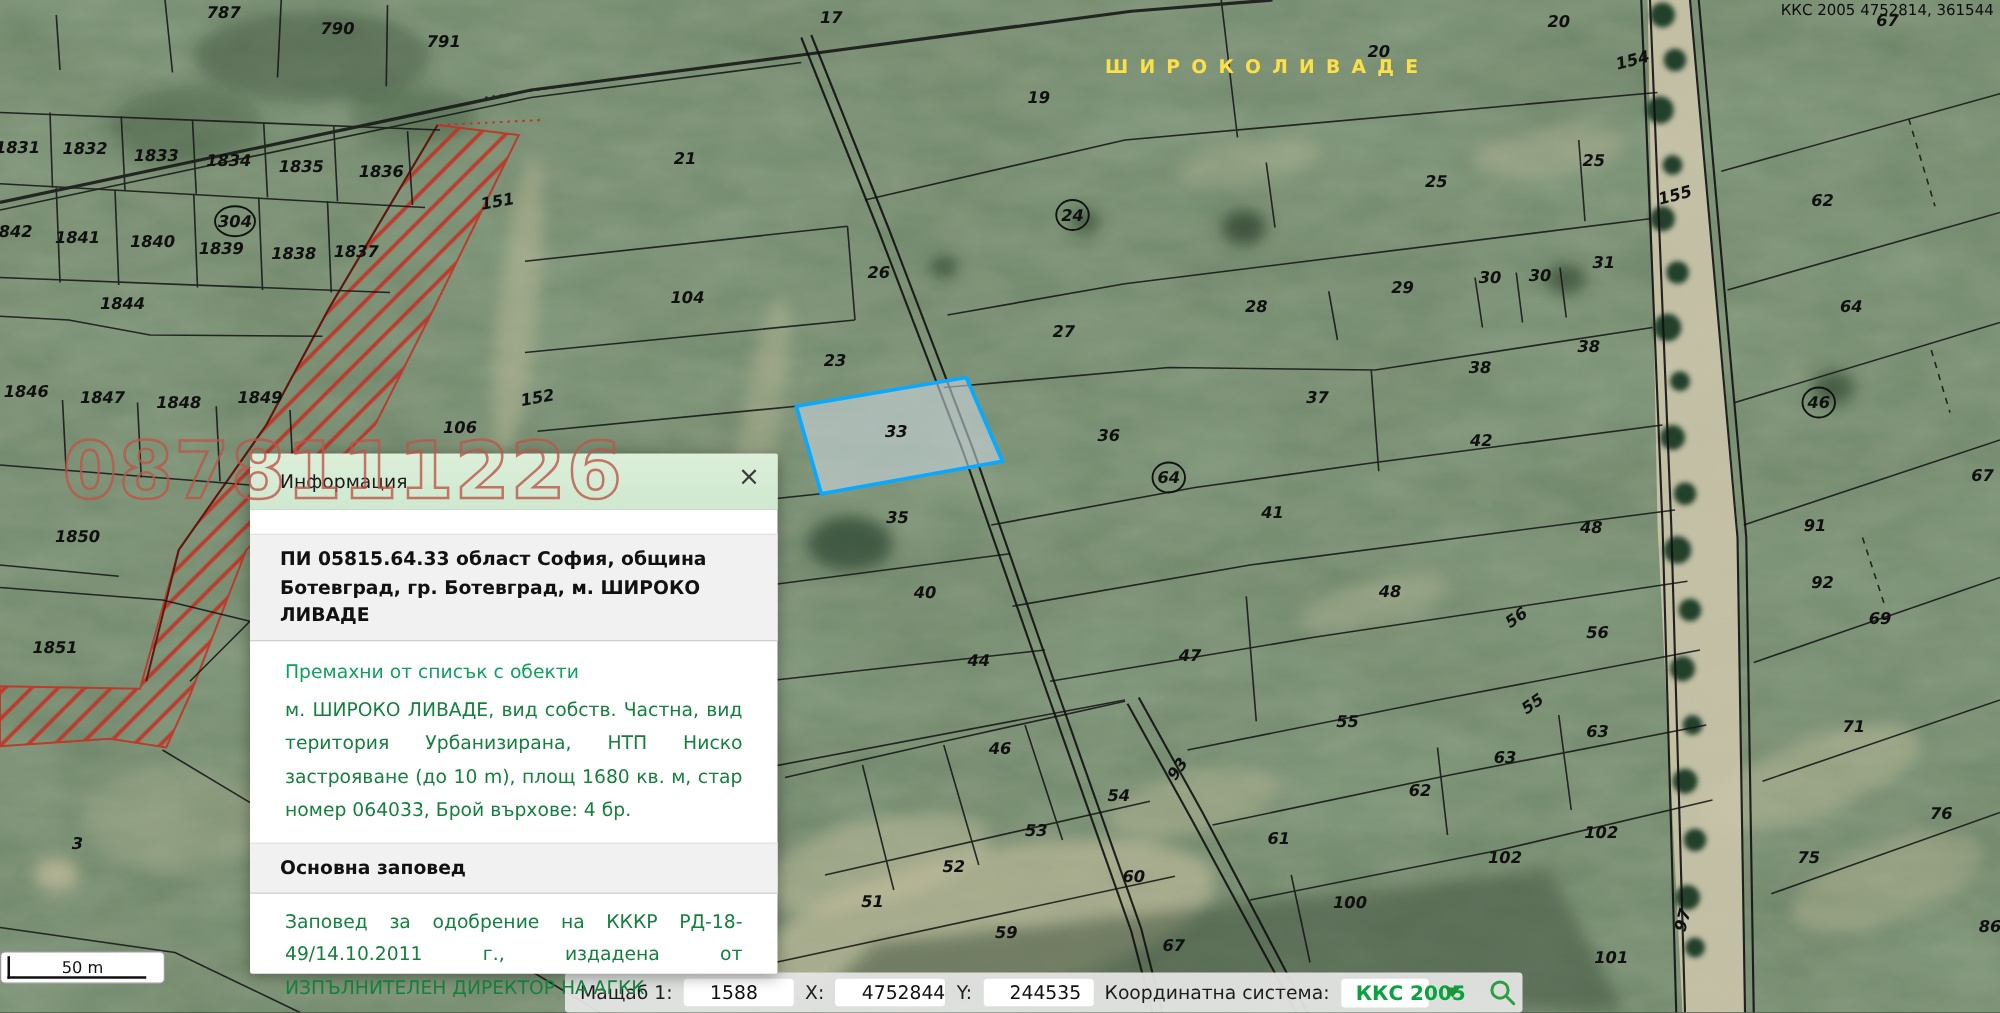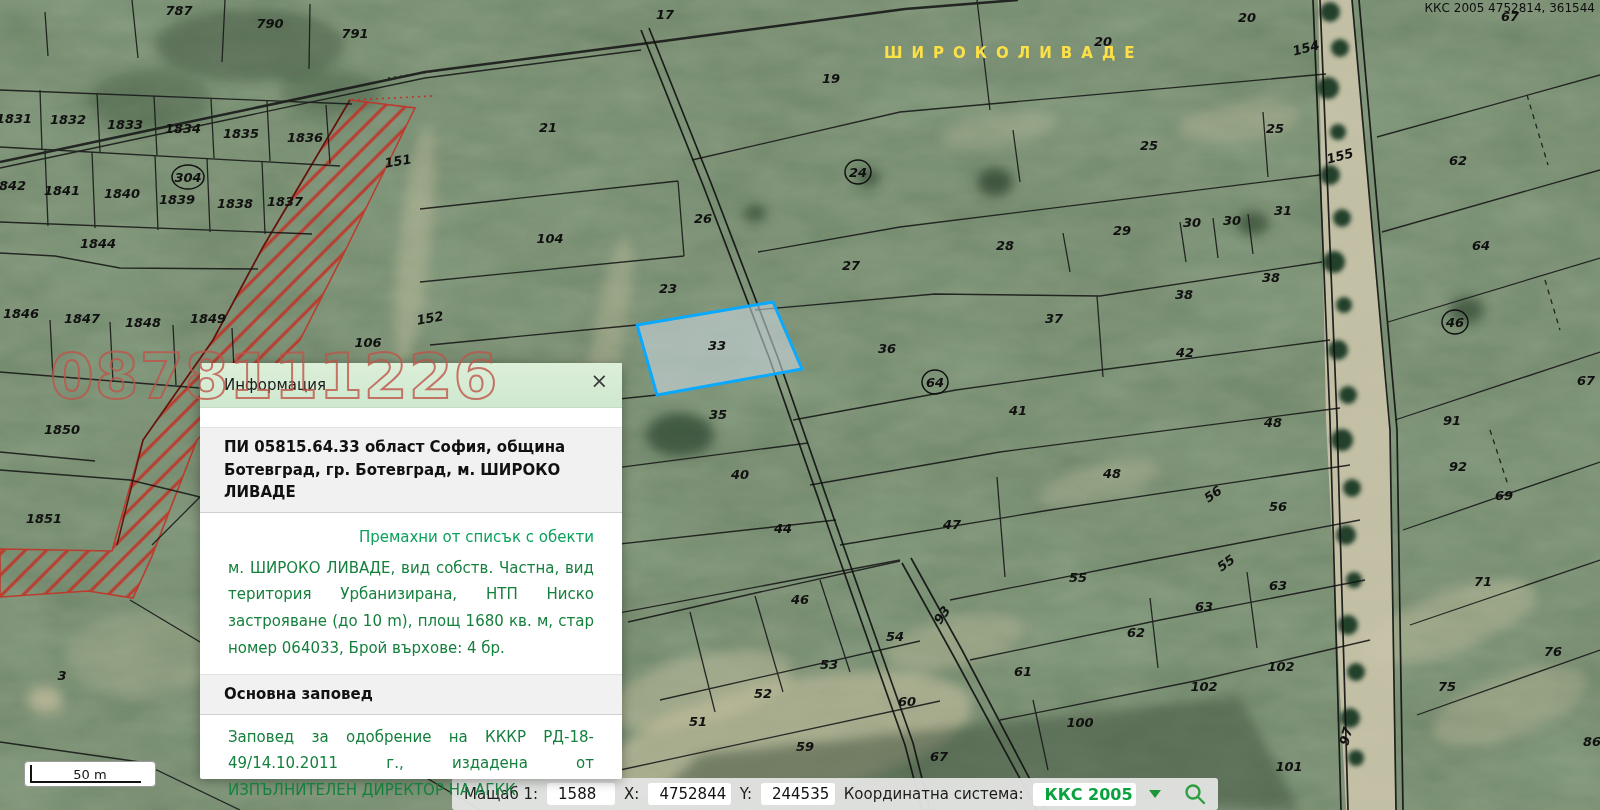--- a/index.html
+++ b/index.html
@@ -20,34 +20,34 @@
   #info-panel{position:absolute;left:200px;top:363px;width:422px;height:416px;background:#fff;
     z-index:30;box-shadow:0 2px 12px rgba(0,0,0,.35);border-radius:2px;}
   #info-header{height:44px;background:linear-gradient(180deg,#dcefd8,#cfe8cf);
     display:flex;align-items:center;padding-left:24px;font-size:15px;color:#1b1b1b;
     position:relative;border-bottom:1px solid #c4dcc4;}
   #info-close{position:absolute;right:14px;top:8px;font-size:21px;color:#3a3a3a;cursor:pointer;line-height:1;}
   .band{background:#f1f1f1;border-top:1px solid #e2e2e2;border-bottom:1px solid #cfcfcf;
     padding:8px 24px;font-weight:bold;font-size:15px;line-height:1.5;color:#111;}
   .band.first{margin-top:19px;}
   .para{margin:9px 28px 13px;font-size:15px;line-height:1.78;color:#15803d;text-align:justify;}
-  #info-link{display:block;margin:15px 28px 6px;font-size:15px;color:#0ca15c;cursor:pointer;text-align:right;}
+  #info-link{display:block;margin:15px 28px 6px;font-size:15px;color:#0ca15c;cursor:pointer;}
 
   
   #status-bar{position:absolute;left:452px;top:778px;width:766px;height:32px;z-index:20;
     background:rgba(228,230,228,.94);border-radius:3px;display:flex;align-items:center;
     gap:9px;padding:0 12px;box-sizing:border-box;font-size:15px;color:#1c1c1c;white-space:nowrap;}
-  .sbox{background:#fff;border-radius:3px;padding:2px 11px;font-size:15px;color:#111;min-width:46px;}
+  .sbox{background:#fff;border-radius:3px;padding:2px 21px;font-size:15px;color:#111;min-width:46px;}
   #crs-box{color:#0aa23f;font-weight:bold;font-size:16px;padding:2px 12px;cursor:pointer;}
   #crs-arrow{width:0;height:0;border-left:6px solid transparent;border-right:6px solid transparent;
     border-top:8px solid #1d9438;margin-left:4px;cursor:pointer;}
   #search-btn{margin-left:14px;cursor:pointer;display:flex;align-items:center;}
 
   
-  #scalebar{position:absolute;left:24px;top:761px;width:130px;height:24px;background:#fff;
+  #scalebar{position:absolute;left:0;top:761px;width:130px;height:24px;background:#fff;
     border:1px solid #9a9a9a;border-radius:4px;z-index:20;display:flex;align-items:center;
     justify-content:center;font-size:13px;color:#111;}
   #scalebar .tick{position:absolute;left:5px;top:3px;bottom:3px;width:2px;background:#111;}
   #scalebar .base{position:absolute;left:5px;right:14px;bottom:3px;height:2px;background:#111;}
 </style>
 </head>
 <body>
 
 <div id="stage">
 

